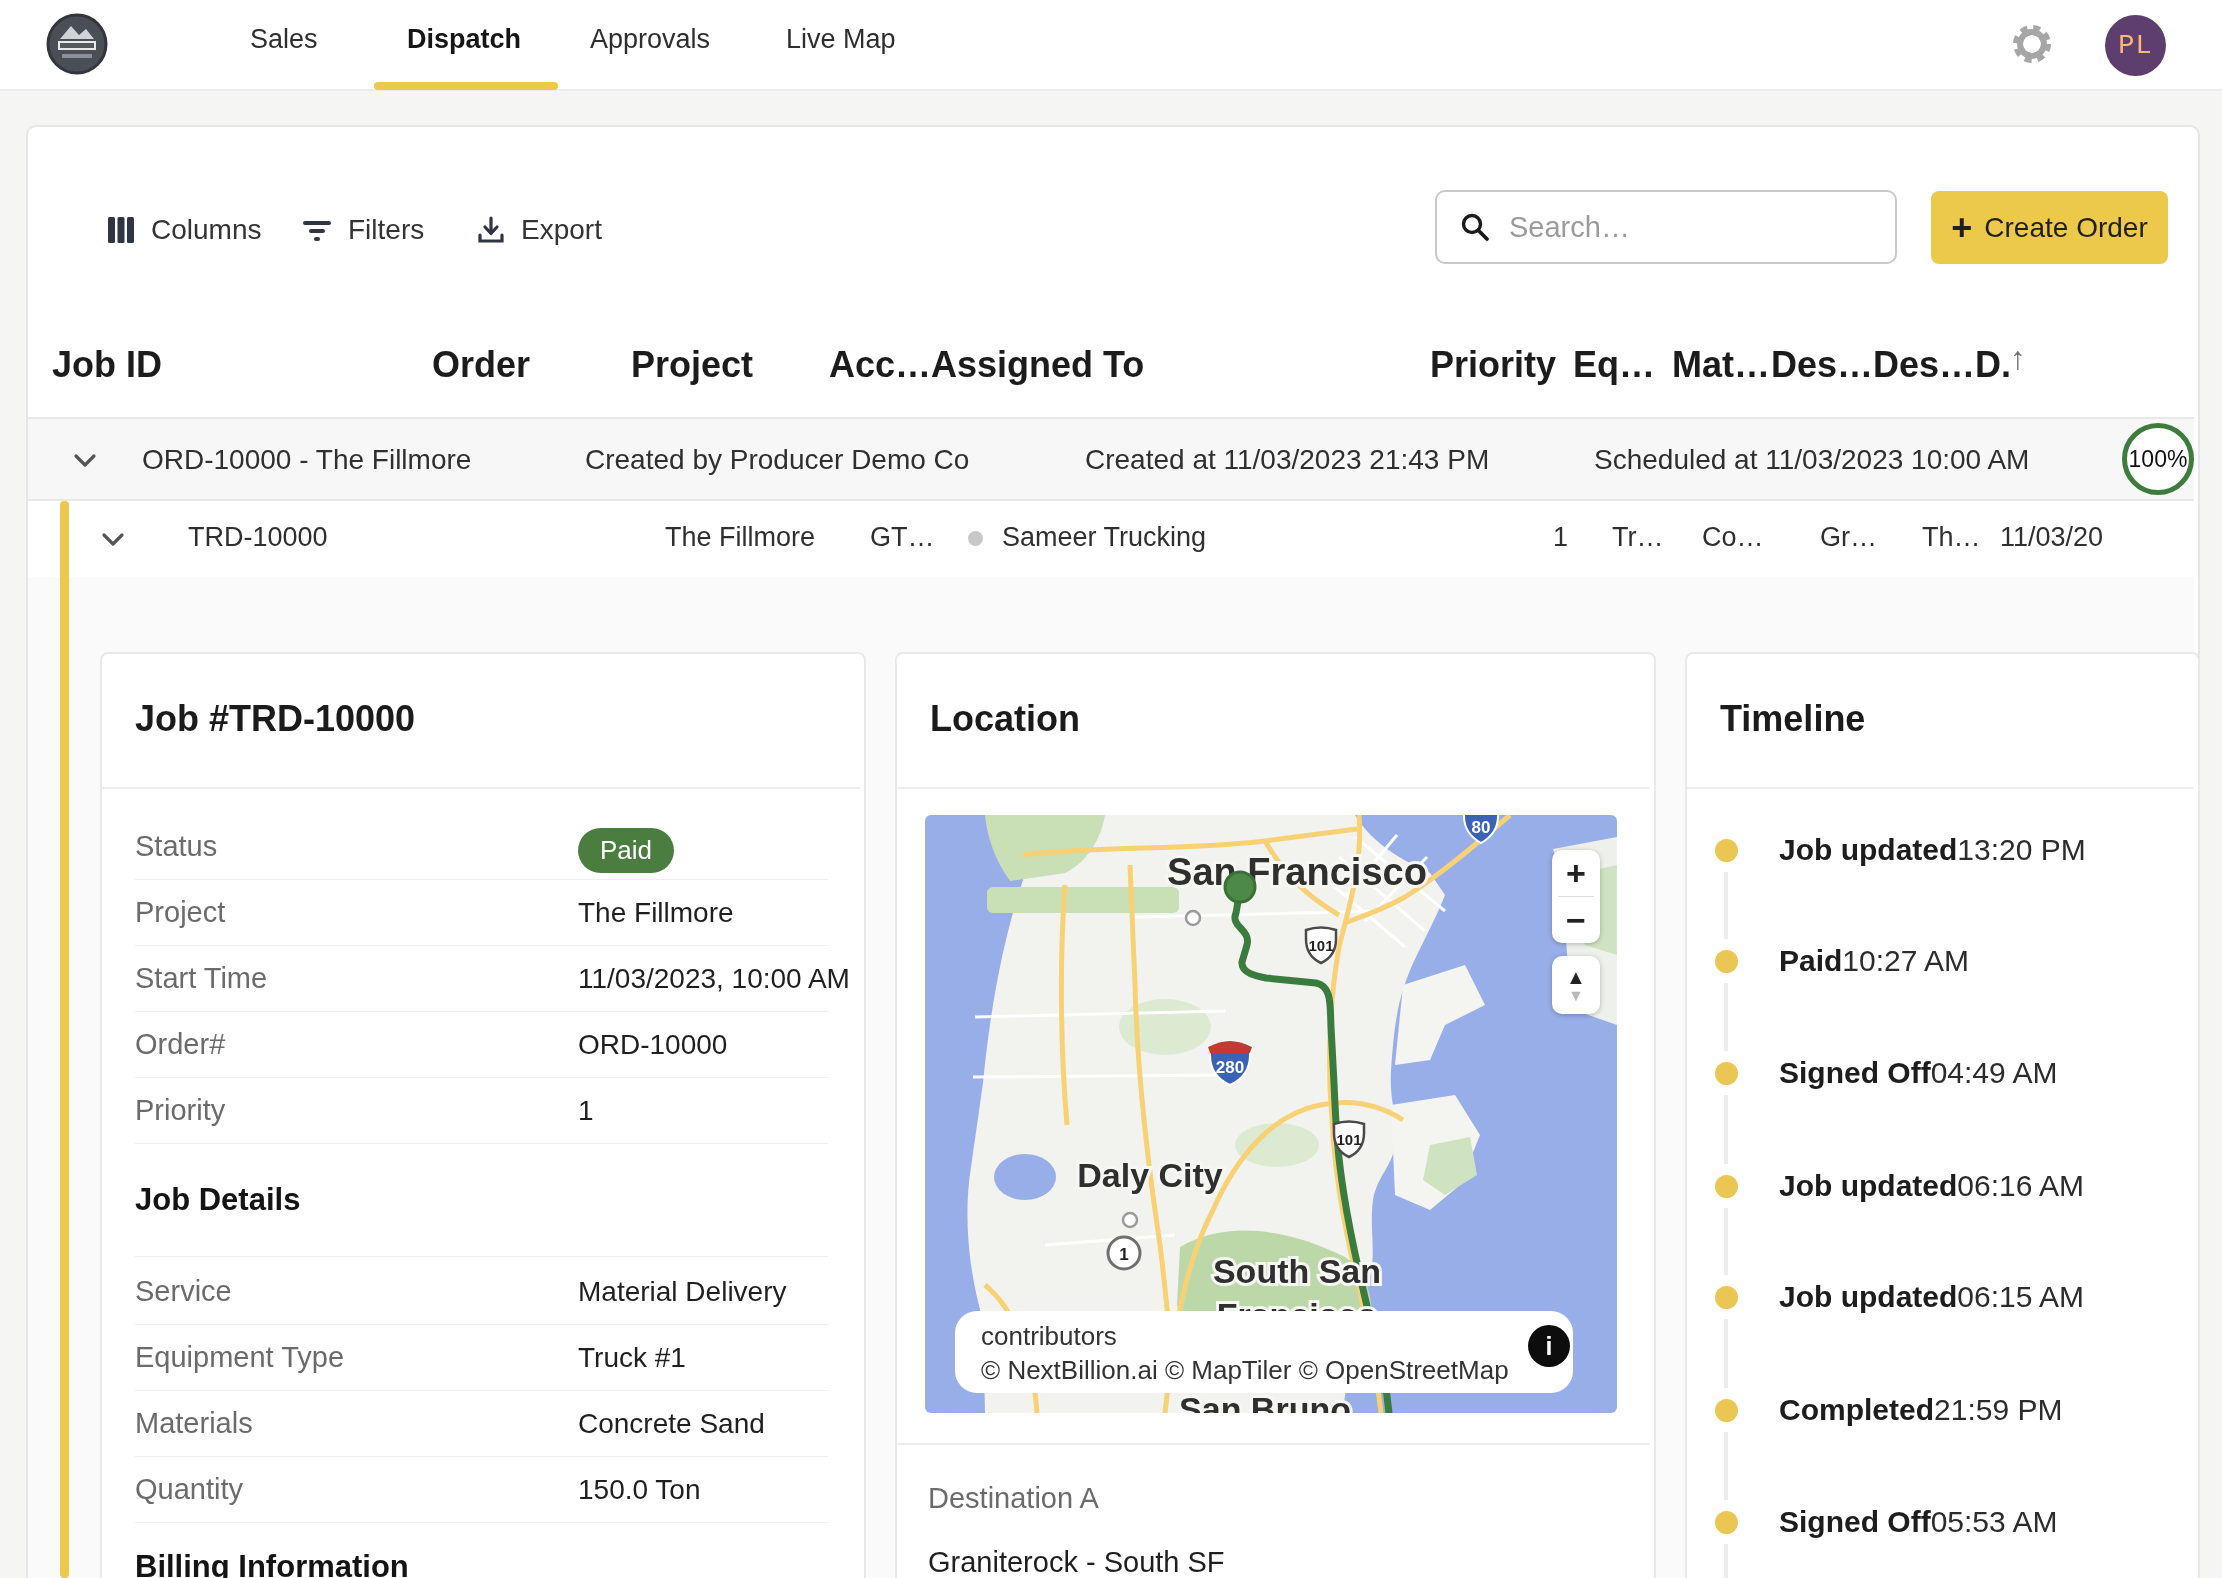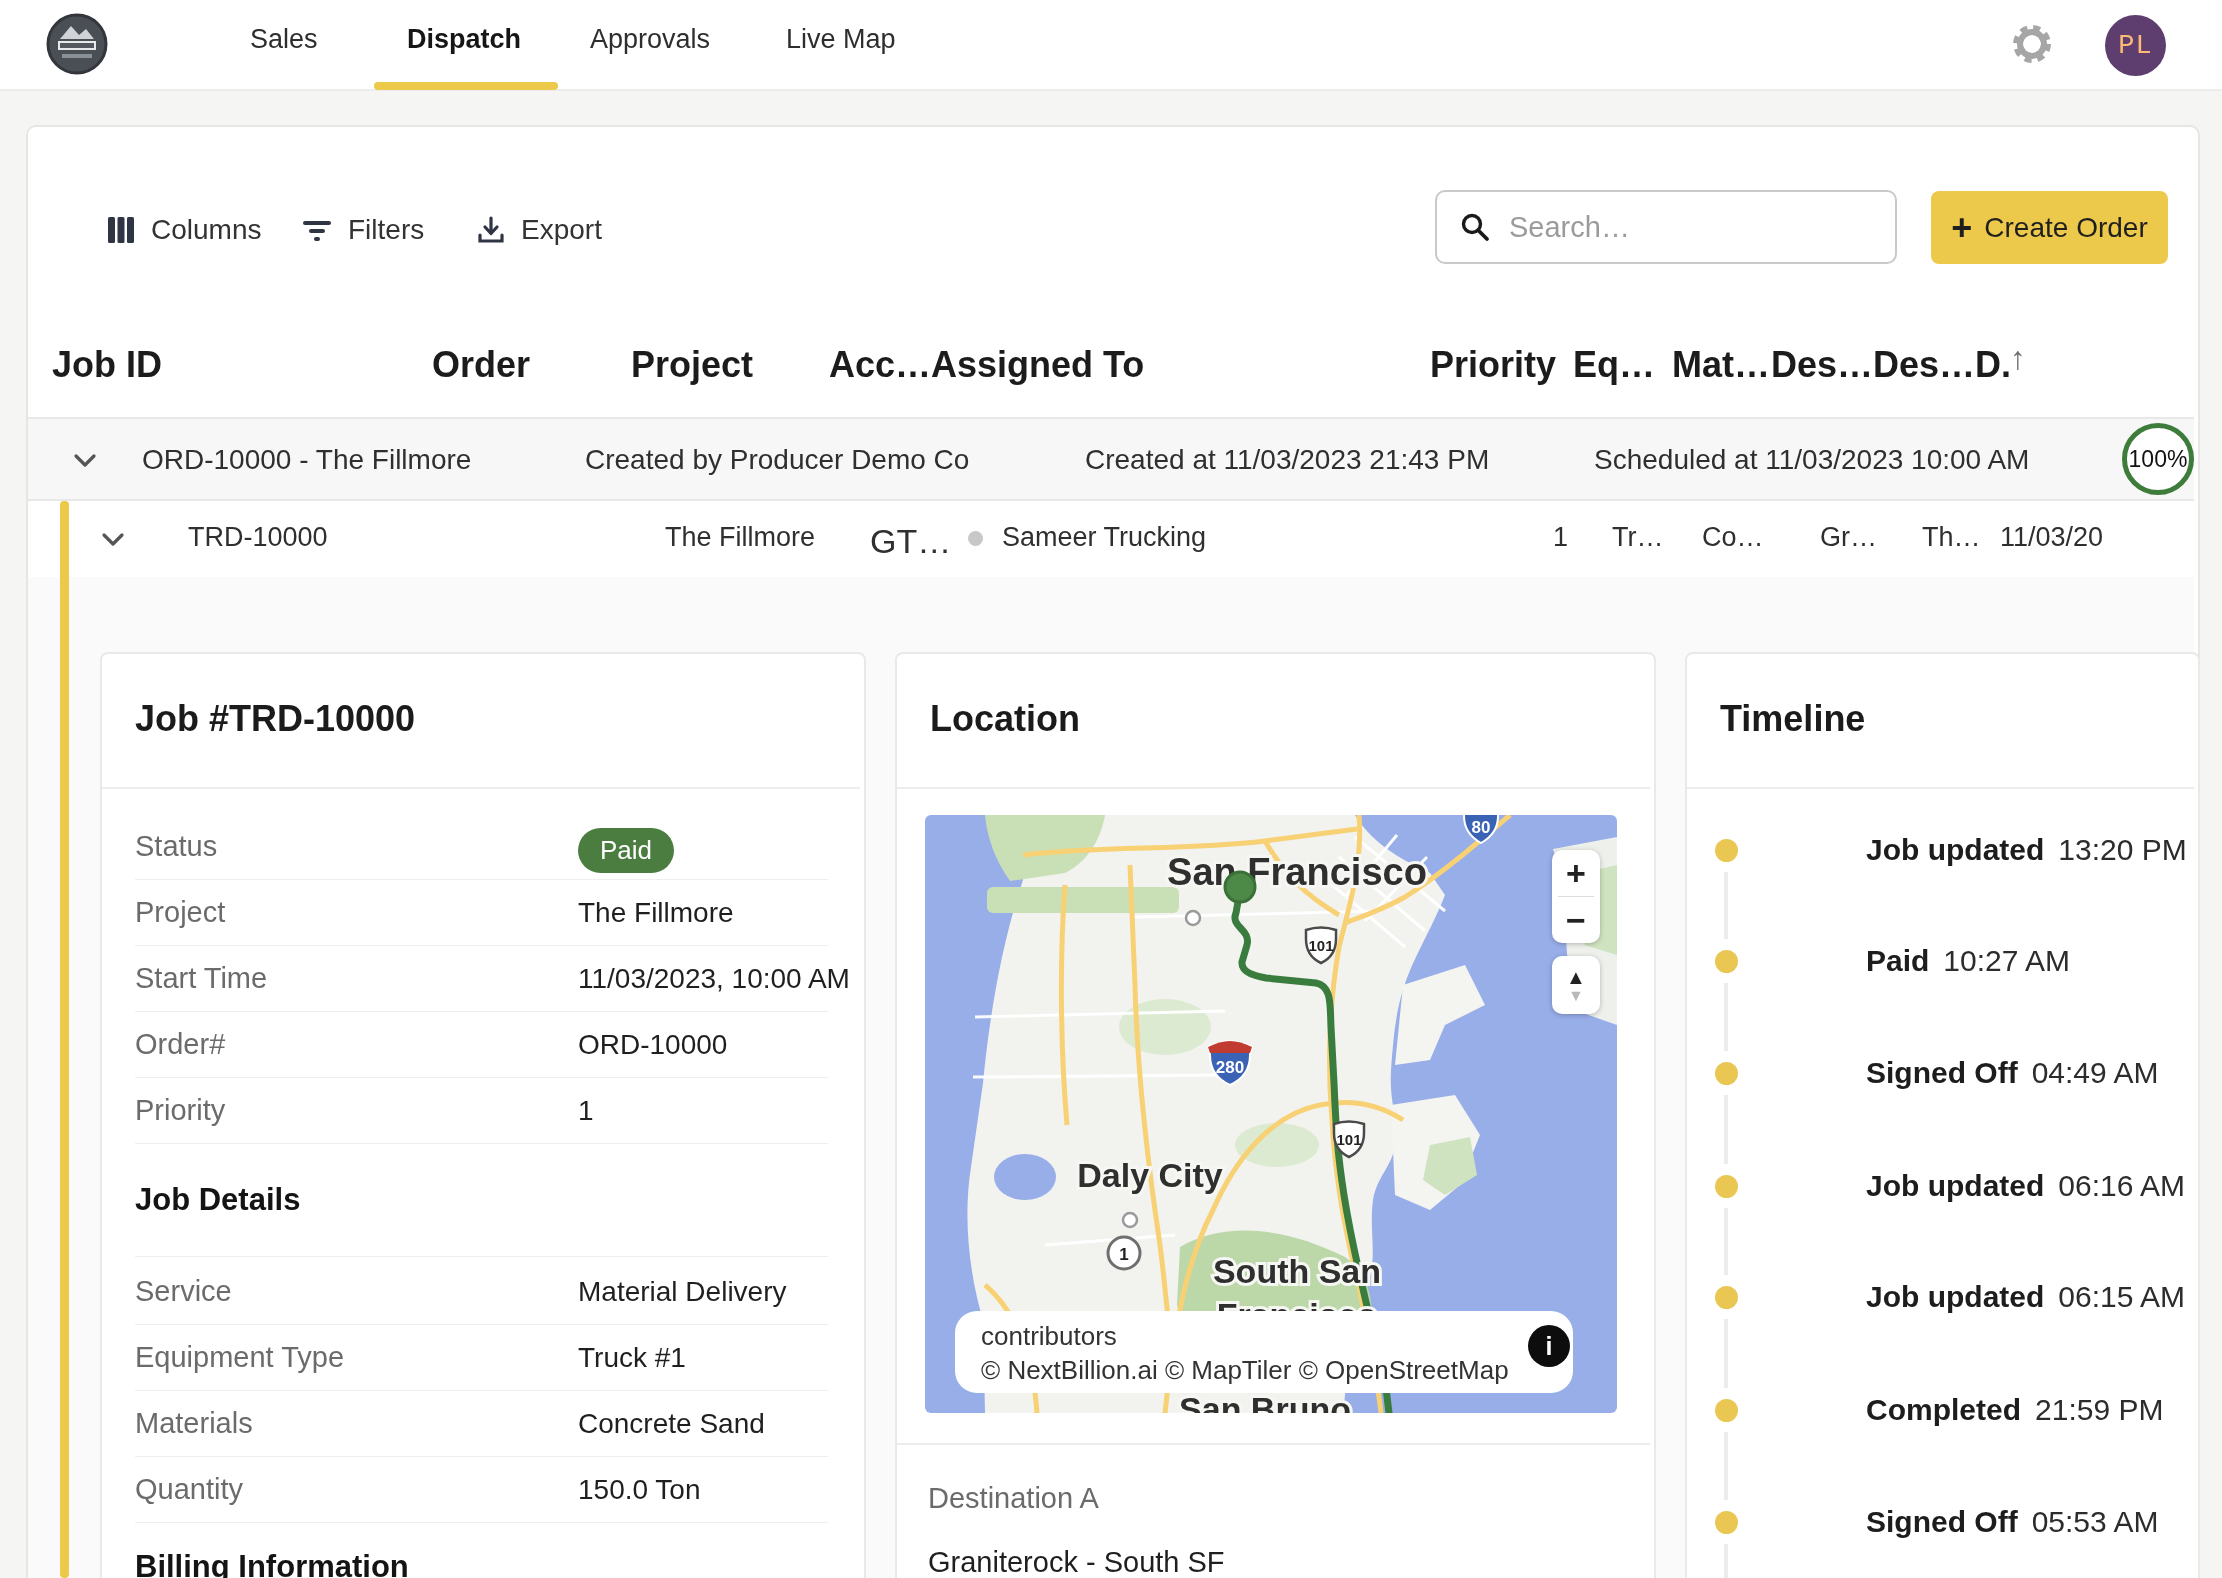--- a/index.html
+++ b/index.html
@@ -68,21 +68,21 @@
                  font-size:34px;font-weight:bold;color:#222;cursor:pointer;}
   .map-ctl .zdiv{width:36px;height:1px;background:#ddd;}
   .attrib{left:955px;top:1311px;width:618px;height:82px;background:#fff;border-radius:22px;
           padding:8px 26px;box-sizing:border-box;font-size:26px;color:#333;line-height:34px;}
   .info-btn{left:1528px;top:1325px;width:42px;height:42px;border-radius:50%;background:#0d0d0d;color:#fff;
             display:flex;align-items:center;justify-content:center;font-size:25px;font-weight:bold;cursor:pointer;}
 
   
   .tl-dot{left:1715px;width:23px;height:23px;border-radius:50%;background:#eac653;}
   .tl-line{left:1724px;width:4px;background:#ececec;}
-  .tl-item{left:1866px;display:flex;align-items:baseline;gap:14px;white-space:nowrap;}
+  .tl-item{left:1779px;display:flex;align-items:baseline;gap:0;white-space:nowrap;}
   .tl-label{font-size:30px;font-weight:bold;color:#1d1d1d;}
   .tl-time{font-size:30px;color:#2c2c2c;}
 
   .chev{width:26px;height:18px;}
 </style>
 </head>
 <body>
 
 <div id="app">
 
@@ -169,21 +169,21 @@
   <div class="abs row-text" style="left:1085px;top:444px;">Created at 11/03/2023 21:43 PM</div>
   <div class="abs row-text" style="left:1594px;top:444px;">Scheduled at 11/03/2023 10:00 AM</div>
   <div class="abs progress-ring">100%</div>
 
   <div class="abs job-row"></div>
   <svg class="abs chev" style="left:100px;top:531px;" viewBox="0 0 26 18">
     <polyline points="4,4 13,13 22,4" fill="none" stroke="#555" stroke-width="3.2" stroke-linecap="round" stroke-linejoin="round"></polyline>
   </svg>
   <div class="abs row-text" style="left:188px;top:522px;font-size:27px;">TRD-10000</div>
   <div class="abs row-text" style="left:665px;top:522px;font-size:27px;">The Fillmore</div>
-  <div class="abs row-text" style="left:870px;top:522px;font-size:34px;">GT…</div>
+  <div class="abs row-text" style="left:870px;top:522px;font-size:27px;">GT…</div>
   <div class="abs gray-dot"></div>
   <div class="abs row-text" style="left:1002px;top:522px;font-size:27px;">Sameer Trucking</div>
   <div class="abs row-text" style="left:1553px;top:522px;font-size:27px;">1</div>
   <div class="abs row-text" style="left:1612px;top:522px;font-size:27px;">Tr…</div>
   <div class="abs row-text" style="left:1702px;top:522px;font-size:27px;">Co…</div>
   <div class="abs row-text" style="left:1820px;top:522px;font-size:27px;">Gr…</div>
   <div class="abs row-text" style="left:1922px;top:522px;font-size:27px;">Th…</div>
   <div class="abs row-text" style="left:2000px;top:522px;font-size:27px;width:152px;overflow:hidden;">11/03/20</div>
 
   <div class="abs expand-bg"></div>

